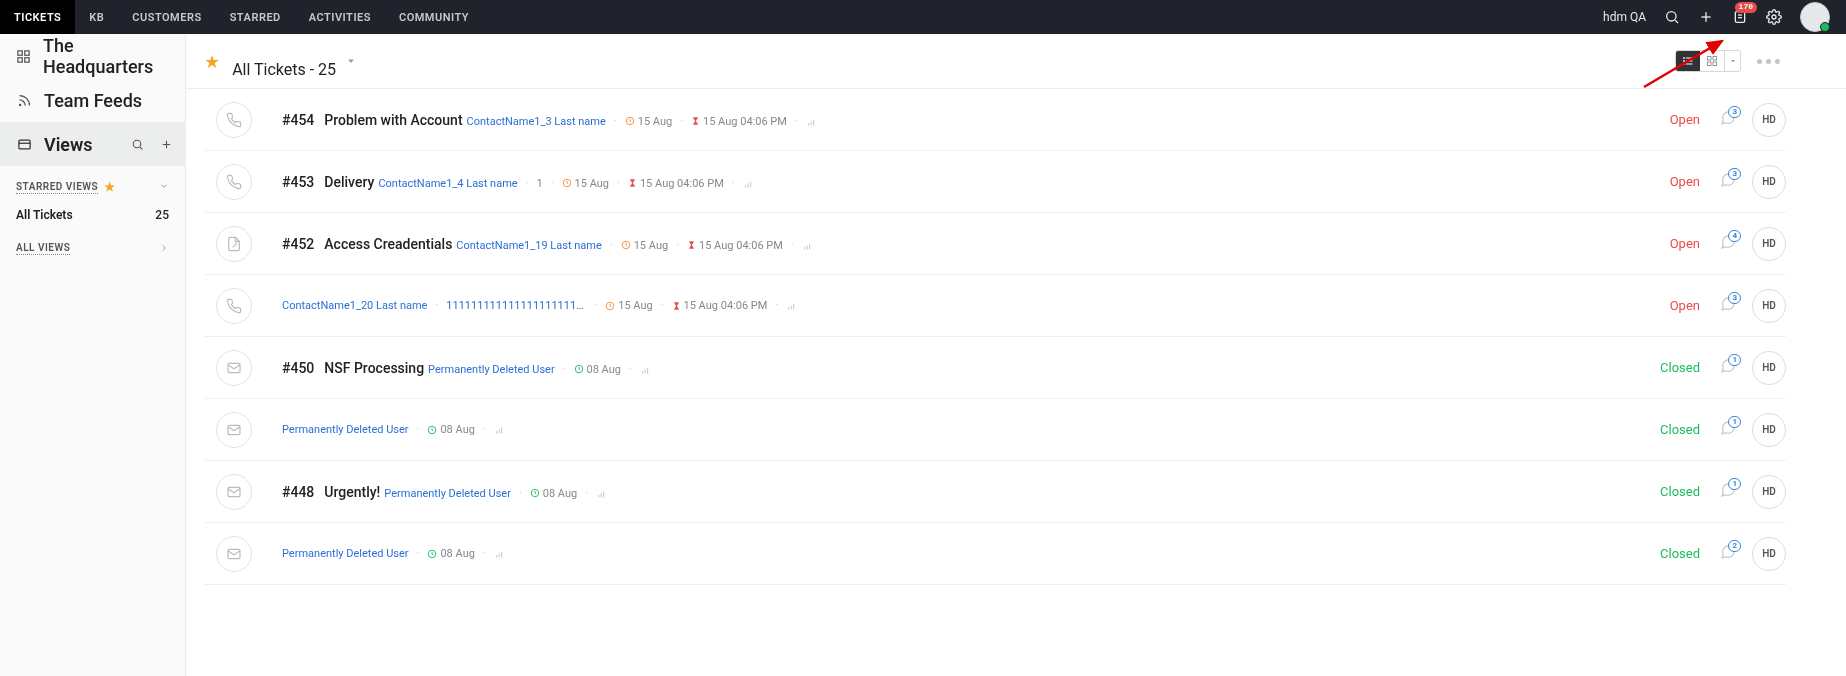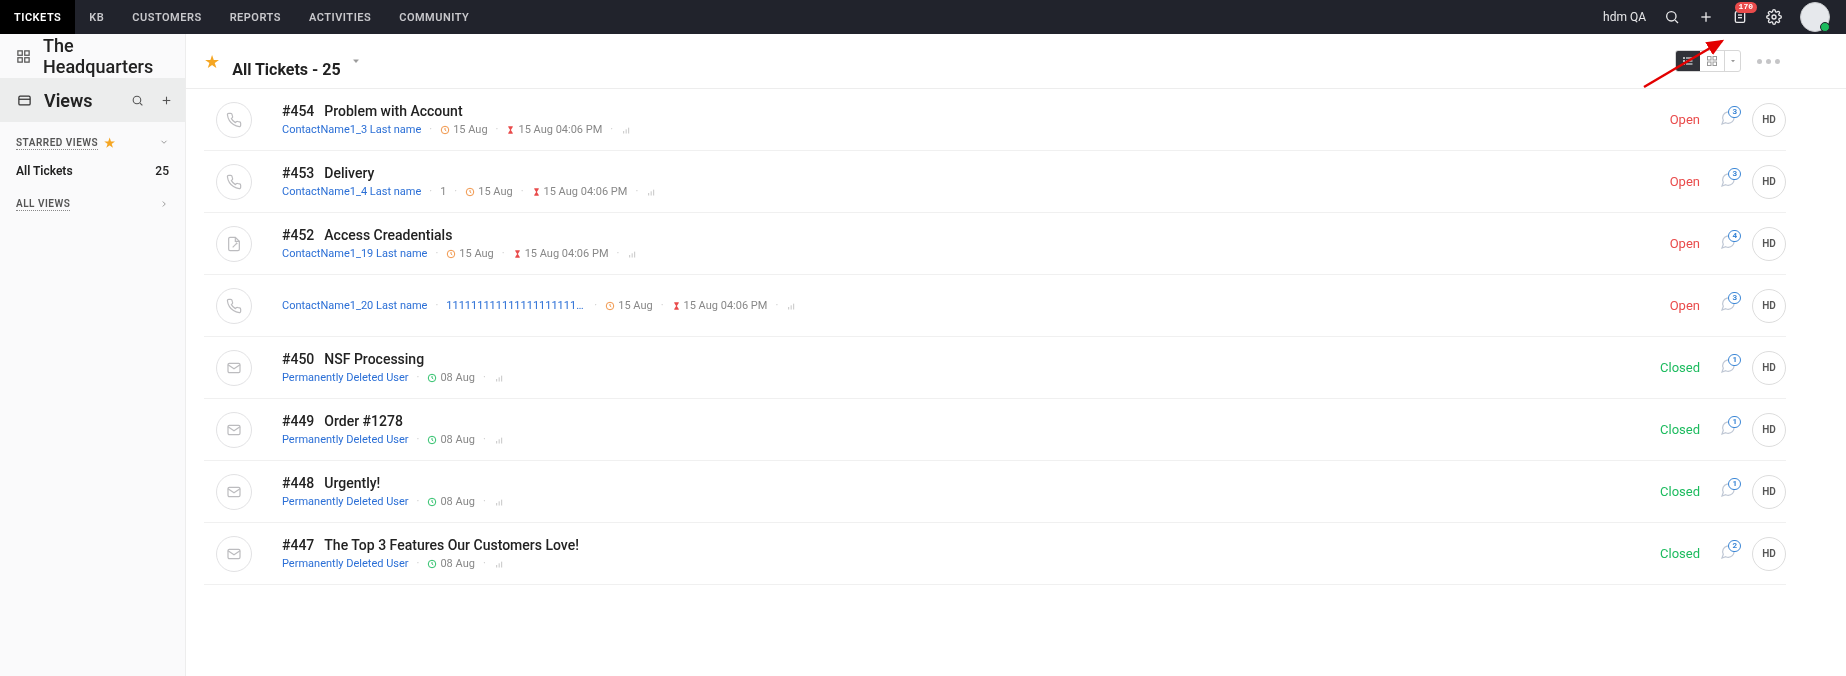--- a/index.html
+++ b/index.html
@@ -35,36 +35,36 @@
   .section-hdr .label { border-bottom: 1px dotted #888; padding-bottom: 1px; }
   .section-hdr .star { color: #f5a623; margin-left: 6px; font-size: 12px; }
   .section-hdr .chev { margin-left: auto; }
   .view-row { display: flex; align-items: center; padding: 6px 16px; font-size: 12px; font-weight: 600; color: #222; cursor: pointer; }
   .view-row .count { margin-left: auto; font-weight: 500; }
   
   
   .main { flex: 1; display: flex; flex-direction: column; overflow: hidden; }
   .content-header { height: 55px; border-bottom: 1px solid #ededed; display: flex; align-items: center; padding: 0 60px 0 18px; position: relative; }
   .star-big { color: #f5a623; font-size: 18px; margin-right: 12px; }
-  .header-title { font-size: 16px; font-weight: 700; color: #222; margin-top: 17px; }
+  .header-title { font-size: 16px; font-weight: 400; color: #222; margin-top: 17px; }
   .header-caret { margin-left: 10px; }
   .header-right { margin-left: auto; display: flex; align-items: center; gap: 10px; }
   .view-toggle { display: flex; border: 1px solid #d7d7d7; border-radius: 3px; overflow: hidden; height: 22px; }
   .vt-btn { width: 24px; display: flex; align-items: center; justify-content: center; cursor: pointer; background: #fff; }
   .vt-btn.active { background: #313238; }
   .vt-btn.active svg { stroke: #fff; fill: #fff; }
   .vt-sep { width: 16px; display: flex; align-items: center; justify-content: center; border-left: 1px solid #d7d7d7; cursor: pointer; }
   .more-dots { display: flex; gap: 4px; cursor: pointer; padding: 6px; }
   .more-dots span { width: 5px; height: 5px; background: #c5c5c7; border-radius: 50%; }
   
   
   .ticket-list { flex: 1; overflow-y: auto; padding: 0 60px 0 18px; }
   .ticket-row { display: flex; align-items: center; min-height: 62px; border-bottom: 1px solid #f0f0f0; padding: 8px 0; }
   .ticket-circle { width: 36px; height: 36px; border: 1px solid #e2e2e4; border-radius: 50%; display: flex; align-items: center; justify-content: center; margin: 0 30px 0 12px; }
-  .ticket-body { flex: 1; display: flex; flex-direction: column; gap: 4px; }
+  .ticket-body { flex: 1; display: flex; gap: 4px; }
   .ticket-title-line { display: flex; align-items: baseline; gap: 10px; }
   .ticket-num { font-size: 14px; font-weight: 500; color: #222; }
   .ticket-title { font-size: 14px; font-weight: 500; color: #222; }
   .ticket-meta { display: flex; align-items: flex-end; gap: 8px; font-size: 11px; }
   .contact-link { color: #2b6fd6; }
   .meta-sep { color: #ccc; }
   .meta-phone { color: #2b6fd6; max-width: 140px; overflow: hidden; text-overflow: ellipsis; white-space: nowrap; }
   .meta-due { color: #888; display: inline-flex; align-items: center; gap: 3px; }
   .meta-due svg { stroke: #f08c3a; }
   .meta-due.green svg { stroke: #1cbb5e; }
@@ -81,21 +81,21 @@
   .assignee { width: 34px; height: 34px; border: 1px solid #ddd; border-radius: 50%; display: flex; align-items: center; justify-content: center; font-size: 10px; font-weight: 600; color: #555; cursor: pointer; }
 </style>
 </head>
 <body>
 
 <div class="topnav">
   <div class="nav-items">
     <div class="nav-item active">TICKETS</div>
     <div class="nav-item">KB</div>
     <div class="nav-item">CUSTOMERS</div>
-    <div class="nav-item">REPORTS</div>
+    <div class="nav-item">STARRED</div>
     <div class="nav-item">ACTIVITIES</div>
     <div class="nav-item">COMMUNITY</div>
   </div>
   <div class="nav-right">
     <span class="user-label">hdm QA</span>
     <span class="top-icon">
       <svg width="16" height="16" viewBox="0 0 24 24" fill="none" stroke-width="2">
           <circle cx="11" cy="11" r="7"></circle>
           <line x1="21" y1="21" x2="16.65" y2="16.65"></line>
         </svg>
@@ -140,20 +140,30 @@
       <span class="side-icon">
         <svg width="15" height="15" viewBox="0 0 24 24" fill="none" stroke="#555" stroke-width="2">
             <rect x="3" y="3" width="7" height="7"></rect>
             <rect x="14" y="3" width="7" height="7"></rect>
             <rect x="3" y="14" width="7" height="7"></rect>
             <rect x="14" y="14" width="7" height="7"></rect>
           </svg>
       </span>
       <span>The Headquarters</span>
     </div>
+    <div class="side-item">
+      <span class="side-icon">
+        <svg width="15" height="15" viewBox="0 0 24 24" fill="none" stroke="#555" stroke-width="2">
+            <path d="M4 11a9 9 0 0 1 9 9"></path>
+            <path d="M4 4a16 16 0 0 1 16 16"></path>
+            <circle cx="5" cy="19" r="1" fill="#555"></circle>
+          </svg>
+      </span>
+      <span>Team Feeds</span>
+    </div>
     <div class="side-item views">
       <span class="side-icon">
         <svg width="15" height="15" viewBox="0 0 24 24" fill="none" stroke="#333" stroke-width="2">
             <rect x="3" y="5" width="18" height="14" rx="2"></rect>
             <line x1="3" y1="10" x2="21" y2="10"></line>
           </svg>
       </span>
       <span>Views</span>
       <span class="views-actions">
         <span><svg width="13" height="13" viewBox="0 0 24 24" fill="none" stroke-width="2">
@@ -428,24 +438,20 @@
     </div>
         </div>
         <div class="ticket-row">
     <div class="ticket-circle">
             <svg width="16" height="16" viewBox="0 0 24 24" fill="none" stroke="#bcbcbf" stroke-width="1.8">
               <rect x="3" y="5" width="18" height="14" rx="2"></rect>
               <polyline points="3 7 12 13 21 7"></polyline>
             </svg>
           </div>
     <div class="ticket-body">
-      <div class="ticket-title-line">
-        <span class="ticket-num">#449</span>
-        <span class="ticket-title">Order #1278</span>
-      </div>
       <div class="ticket-meta">
               <span class="contact-link">Permanently Deleted User</span>
               <span class="meta-sep">·</span>
               <span class="meta-due green"><svg width="10" height="10" viewBox="0 0 24 24" fill="none" stroke-width="2.2">
                   <circle cx="12" cy="12" r="9"></circle>
                   <polyline points="12 7 12 12 15 14"></polyline>
                 </svg> 08 Aug</span>
               <span class="meta-sep">·</span>
               <span class="meta-priority">
                 <svg width="12" height="10" viewBox="0 0 24 24" fill="none" stroke="#bbb" stroke-width="2">
@@ -502,24 +508,20 @@
     </div>
         </div>
         <div class="ticket-row">
     <div class="ticket-circle">
             <svg width="16" height="16" viewBox="0 0 24 24" fill="none" stroke="#bcbcbf" stroke-width="1.8">
               <rect x="3" y="5" width="18" height="14" rx="2"></rect>
               <polyline points="3 7 12 13 21 7"></polyline>
             </svg>
           </div>
     <div class="ticket-body">
-      <div class="ticket-title-line">
-        <span class="ticket-num">#447</span>
-        <span class="ticket-title">The Top 3 Features Our Customers Love!</span>
-      </div>
       <div class="ticket-meta">
               <span class="contact-link">Permanently Deleted User</span>
               <span class="meta-sep">·</span>
               <span class="meta-due green"><svg width="10" height="10" viewBox="0 0 24 24" fill="none" stroke-width="2.2">
                   <circle cx="12" cy="12" r="9"></circle>
                   <polyline points="12 7 12 12 15 14"></polyline>
                 </svg> 08 Aug</span>
               <span class="meta-sep">·</span>
               <span class="meta-priority">
                 <svg width="12" height="10" viewBox="0 0 24 24" fill="none" stroke="#bbb" stroke-width="2">

